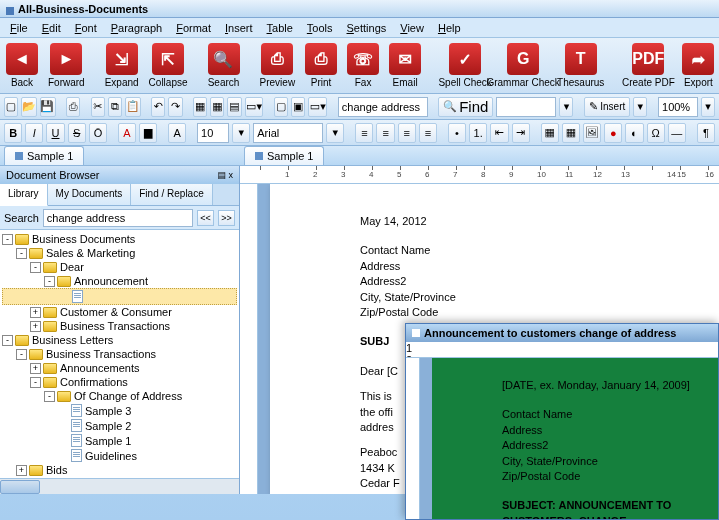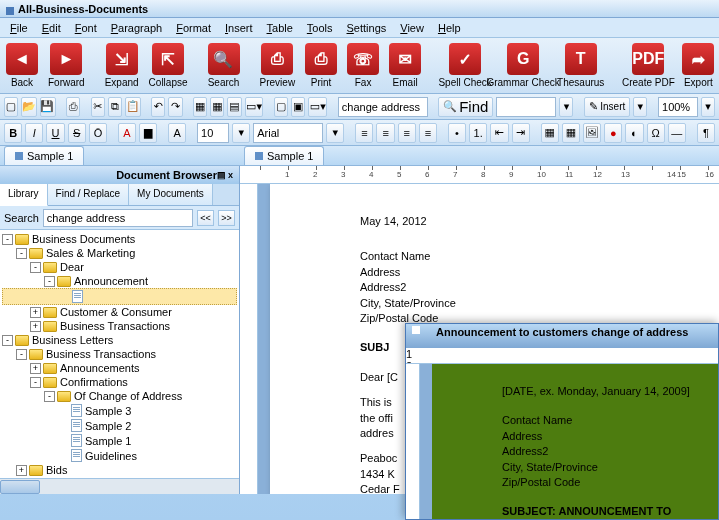--- a/index.html
+++ b/index.html
@@ -12,21 +12,21 @@
 .bigtoolbar{height:56px;background:linear-gradient(#e6f1fb,#c9e0f5);border-bottom:1px solid #8fb6dc;display:flex;padding:2px 4px;gap:6px;overflow:hidden}
 .bigbtn{display:flex;flex-direction:column;align-items:center;justify-content:center;width:52px;padding:2px;cursor:pointer}
 .bigbtn .ic{width:32px;height:32px;background:linear-gradient(#e43939,#a81818);border-radius:4px;display:flex;align-items:center;justify-content:center;color:#fff;font-size:16px;font-weight:bold}
 .bigbtn .lbl{font-size:10px;margin-top:2px;white-space:nowrap}
 .sep{width:1px;background:#a0c4e4;margin:4px 2px}
 .tb{height:26px;background:linear-gradient(#e6f1fb,#c9e0f5);border-bottom:1px solid #8fb6dc;display:flex;align-items:center;padding:2px 4px;gap:3px;overflow:hidden}
 .tbtn{width:22px;height:20px;background:linear-gradient(#fdfdfd,#dce9f7);border:1px solid #b0cde8;border-radius:2px;display:flex;align-items:center;justify-content:center;font-size:11px;cursor:pointer}
 .tinput{height:20px;border:1px solid #9ab8d6;background:#fff;padding:1px 3px;font-size:11px}
 .ed-area{display:flex;height:calc(100% - 172px)}
 .browser{width:240px;background:linear-gradient(#e0eefb,#b8d8f4);border-right:1px solid #7fa8d4;display:flex;flex-direction:column}
-.browser-title{height:18px;background:linear-gradient(#d0e4f8,#a0c8ec);color:#2a5a9a;font-weight:bold;padding:2px 6px;display:flex;justify-content:flex-end;align-items:center}
+.browser-title{height:18px;background:linear-gradient(#d0e4f8,#a0c8ec);color:#2a5a9a;font-weight:normal;padding:2px 6px;display:flex;justify-content:space-between;align-items:center}
 .browser-title .pin{font-size:9px}
 .btabs{height:22px;background:#c9e0f5;display:flex;border-bottom:1px solid #8fb6dc}
 .btab{padding:4px 8px;border-right:1px solid #a0c4e4;background:linear-gradient(#f0f7fd,#d6e9fa);cursor:pointer;font-size:10px}
 .btab.active{background:#fff;border-bottom:1px solid #fff;margin-bottom:-1px}
 .bsearch{height:24px;padding:2px 4px;display:flex;align-items:center;gap:4px;background:#d6e9fa;border-bottom:1px solid #a0c4e4}
 .bsearch input{flex:1;height:18px;border:1px solid #9ab8d6;padding:1px 3px}
 .bsearch .navb{width:18px;height:16px;border:1px solid #a0c4e4;background:linear-gradient(#fff,#dce9f7);font-size:9px;display:flex;align-items:center;justify-content:center}
 .tree{flex:1;background:#fff;overflow:auto;padding:2px;font-size:11px}
 .tn{white-space:nowrap;padding:1px 0;display:flex;align-items:center;cursor:default}
 .tn.sel{background:#fde8a8;border:1px dotted #c0a040}
@@ -41,25 +41,25 @@
 .doctabs{height:20px;background:linear-gradient(#d6e9fa,#b8d8f4);display:flex;padding-left:4px;border-bottom:1px solid #8fb6dc}
 .doctab{padding:3px 10px;background:linear-gradient(#fff,#e8f2fc);border:1px solid #8fb6dc;border-bottom:none;border-radius:3px 3px 0 0;margin-right:2px;font-size:10px;display:flex;align-items:center;gap:4px}
 .doctab .sq2{width:8px;height:8px;background:#6090c8}
 .ruler{height:18px;background:#fff;border-bottom:1px solid #a0c4e4;position:relative;font-size:8px;overflow:hidden}
 .ruler .tick{position:absolute;top:0;width:1px;height:4px;background:#666}
 .ruler .tickn{position:absolute;top:4px;font-size:8px;color:#444}
 .vrul{width:18px;background:#fff;border-right:1px solid #a0c4e4}
 .docwrap{flex:1;display:flex;background:#8ab0d8;overflow:hidden}
 .page{background:#fff;margin:0 0 0 12px;box-shadow:2px 2px 6px rgba(0,0,0,.3);padding:30px 40px 30px 90px;font-size:11px;line-height:1.4;position:relative;flex:1}
 .subwin{position:absolute;left:405px;top:323px;right:0;bottom:0;background:#d6e9fa;border:1px solid #4a7ab8;box-shadow:-2px -2px 8px rgba(0,0,0,.3);display:flex;flex-direction:column;z-index:50}
-.subwin .swt{height:24px;background:linear-gradient(#b8d8f4,#7fa8d4);color:#fff;font-weight:bold;padding:2px 6px;font-size:10px;display:flex;gap:16px}
+.subwin .swt{height:18px;background:linear-gradient(#b8d8f4,#7fa8d4);color:#fff;font-weight:bold;padding:2px 6px;font-size:10px;display:flex;align-items:center;gap:4px}
 .subwin .swt .sq3{width:8px;height:8px;background:#fff}
 .subwin .swruler{height:16px;background:#fff;border-bottom:1px solid #a0c4e4;font-size:8px;position:relative;overflow:hidden}
 .subwin .swbody{flex:1;display:flex;background:#8ab0d8;overflow:hidden}
-.subwin .swpage{background:#4d7c0f;margin-left:12px;flex:1;padding:20px 20px 20px 70px;font-size:11px;line-height:1.4}
+.subwin .swpage{background:#15803d;margin-left:12px;flex:1;padding:20px 20px 20px 70px;font-size:11px;line-height:1.4}
 .boldb{font-weight:bold}
 </style>
 </head>
 <body>
 
 <div class="titlebar">
   <span class="sq"></span>
   <span>All-Business-Documents</span>
 </div>
 
@@ -230,22 +230,22 @@
 
 <div class="ed-area">
   <div class="browser">
     <div style="height:20px"></div>
     <div class="browser-title">
       <span>Document Browser</span>
       <span class="pin">▤ x</span>
     </div>
     <div class="btabs" id="btabs">
         <div class="btab active">Library</div>
+        <div class="btab">My Documents</div>
         <div class="btab">Find / Replace</div>
-        <div class="btab">My Documents</div>
       </div>
     <div class="bsearch">
       <span>Search</span>
       <input value="change address" style="">
       <span class="navb">&lt;&lt;</span>
       <span class="navb">&gt;&gt;</span>
     </div>
     <div class="tree" id="tree">
         <div class="tn ind0">
           <span class="exp">-</span>
@@ -376,21 +376,21 @@
         <div class="tick" style="left: 412px;"></div>
         <div class="tickn" style="left: 427px;">14</div>
         <div class="tick" style="left: 440px;"></div>
         <div class="tickn" style="left: 437px;">15</div>
         <div class="tick" style="left: 468px;"></div>
         <div class="tickn" style="left: 465px;">16</div>
       </div>
     <div class="docwrap">
       <div class="vrul"></div>
       <div class="page">
-        <div style="margin-bottom:20px">May 14, 2012</div>
+        <div style="margin-bottom:14px">May 14, 2012</div>
         <div id="contact1">
             <div>Contact Name</div>
             <div>Address</div>
             <div>Address2</div>
             <div>City, State/Province</div>
             <div>Zip/Postal Code</div>
           </div>
         <div class="boldb" style="margin-top:14px">SUBJ</div>
         <div style="margin-top:14px">Dear [C</div>
         <div style="margin-top:10px">This is</div>

